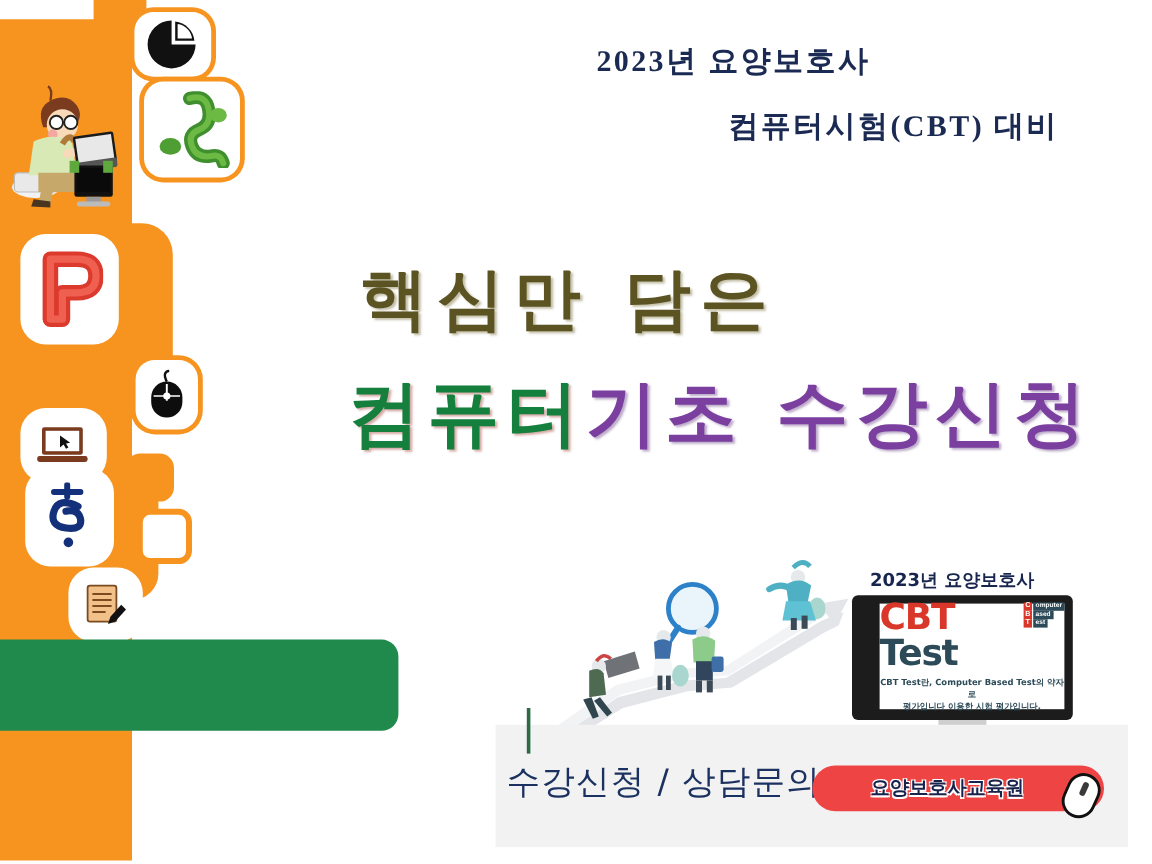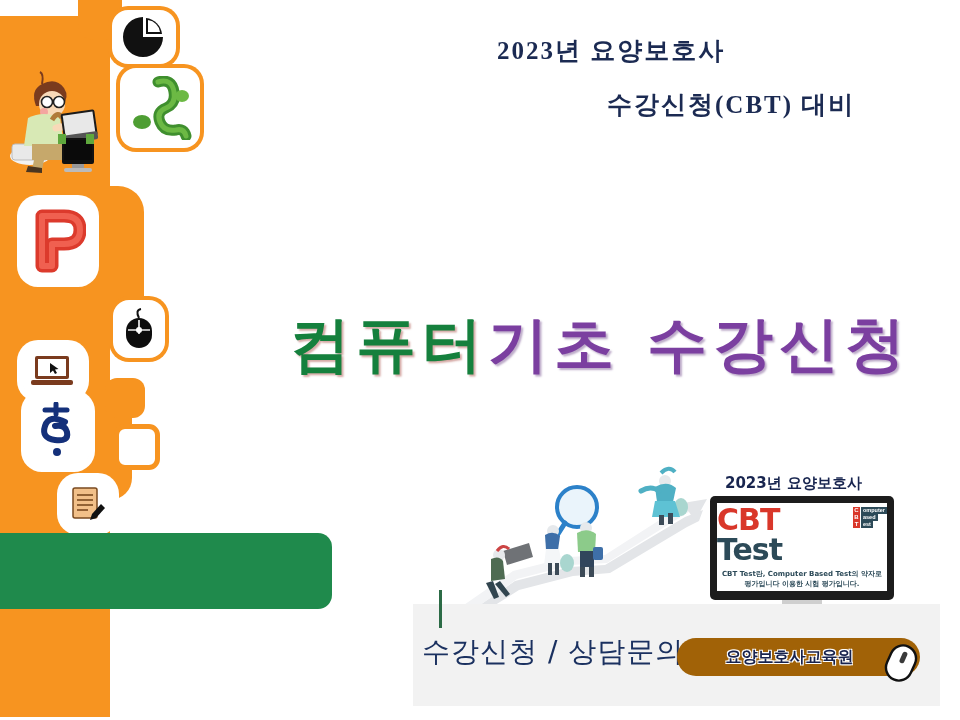--- a/index.html
+++ b/index.html
@@ -56,34 +56,34 @@
   .green-tick{position:absolute;left:439px;top:590px;width:3px;height:38px;background:#2C6B46;}
 
   .contact-main{position:absolute;left:422px;top:633px;font-size:28px;font-weight:normal;
      color:#1B3160;letter-spacing:1px;white-space:nowrap;
      font-family:"DejaVu Sans","Liberation Sans",sans-serif;}
   .contact-phone{position:absolute;left:447px;top:671px;font-size:28px;font-weight:bold;
      color:#E8A33D;letter-spacing:1px;white-space:nowrap;
      font-family:"DejaVu Sans","Liberation Sans",sans-serif;
      text-shadow:1px 1px 0 #fff;}
 
-  .pill{position:absolute;left:677px;top:638px;width:243px;height:38px;background:#a16207;
+  .pill{position:absolute;left:677px;top:638px;width:243px;height:38px;background:#ef4444;
      border-radius:19px;display:flex;align-items:center;justify-content:center;}
   .pill span{font-size:16px;font-weight:bold;color:#17224D;letter-spacing:0px;
      font-family:"DejaVu Sans","Liberation Sans",sans-serif;
      text-shadow:1px 1px 0 #fff,-1px -1px 0 #fff,1px -1px 0 #fff,-1px 1px 0 #fff;
      margin-right:18px;}
   .mouse-ic{position:absolute;left:884px;top:641px;width:34px;height:44px;}
 
   
   .mon-label{position:absolute;left:725px;top:474px;font-size:15px;font-weight:bold;
      color:#18254F;letter-spacing:0px;white-space:nowrap;
      font-family:"DejaVu Sans","Liberation Sans",sans-serif;}
   .monitor{position:absolute;left:710px;top:496px;width:184px;height:104px;
-     background:#1C1C1C;border-radius:5px;padding:7px 7px 9px 7px;box-sizing:border-box;}
+     background:#1C1C1C;border-radius:5px;padding:7px 7px 9px 23px;box-sizing:border-box;}
   .mon-screen{width:100%;height:100%;background:#fff;display:flex;flex-direction:column;
      align-items:center;justify-content:center;}
   .cbt-row{display:flex;align-items:flex-start;line-height:1;}
   .cbt-big{font-size:30px;font-weight:bold;letter-spacing:-1px;
      font-family:"DejaVu Sans","Liberation Sans",sans-serif;}
   .cbt-big .c1{color:#D9372A;}
   .cbt-big .c2{color:#2C4A58;}
   .cbt-stack{display:flex;flex-direction:column;margin-left:1px;margin-top:2px;}
   .cbt-stack div{display:flex;align-items:center;font-size:6px;font-weight:bold;line-height:7px;}
   .cbt-stack .k{background:#D9372A;color:#fff;width:7px;height:7px;display:flex;
@@ -203,22 +203,23 @@
       <path d="M24 30 L33 20 L37 24 L28 34 L22 36 Z" fill="#111"></path>
     </svg>
   </div>
 
   <div class="rr solid-orange" style="left:105px;top:378px;width:40px;height:40px;border-radius:12px;"></div>
   <div class="rr outline-orange" style="left:114px;top:424px;width:36px;height:36px;border-radius:11px;"></div>
 
   <div class="green-bar"></div>
 
   <div class="hdr-line" id="hdr1">2023년 요양보호사</div>
-  <div class="hdr-line" id="hdr2">수강신청(CBT) 대비</div>
-
+  <div class="hdr-line" id="hdr2">컴퓨터시험(CBT) 대비</div>
+
+  <div class="title-1">핵심만 담은</div>
   <div class="title-2">
     <span class="red">컴퓨터</span><span class="pur">기초 수강신청</span>
   </div>
 
   <div class="illus">
     <svg width="290" height="165" viewBox="0 0 290 165">
       <path d="M10 160 L60 126 L115 112 L150 110 L230 62 L248 55 L244 66 L232 72 L155 118
                L118 121 L64 135 L16 165 Z" fill="#E3E5E8"></path>
       <path d="M14 158 L62 124 L116 110 L152 108 L232 58 L240 54 L236 48 L228 50 L150 100
                L114 102 L58 116 L6 152 Z" fill="#F2F3F5"></path>

